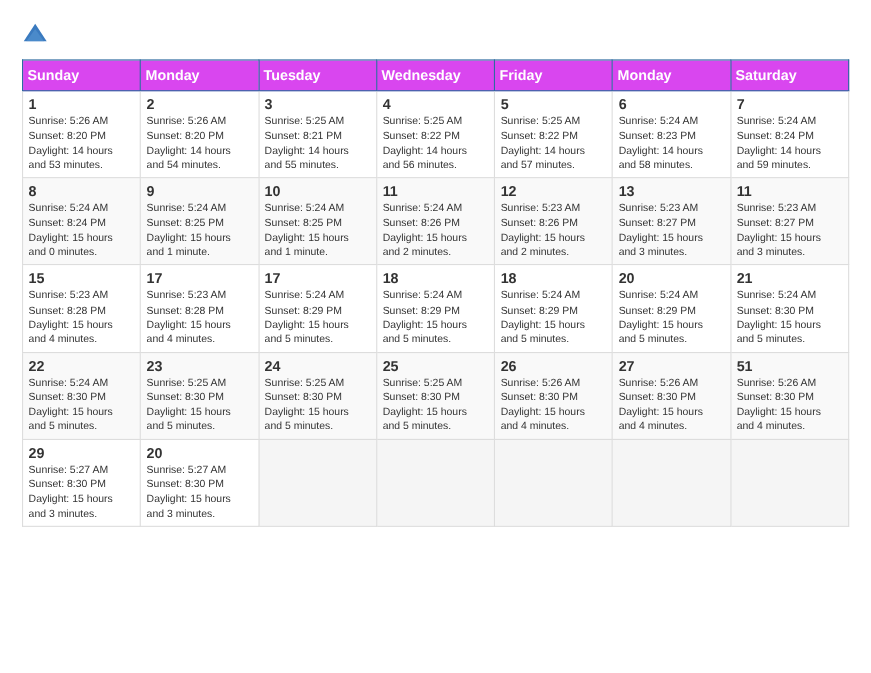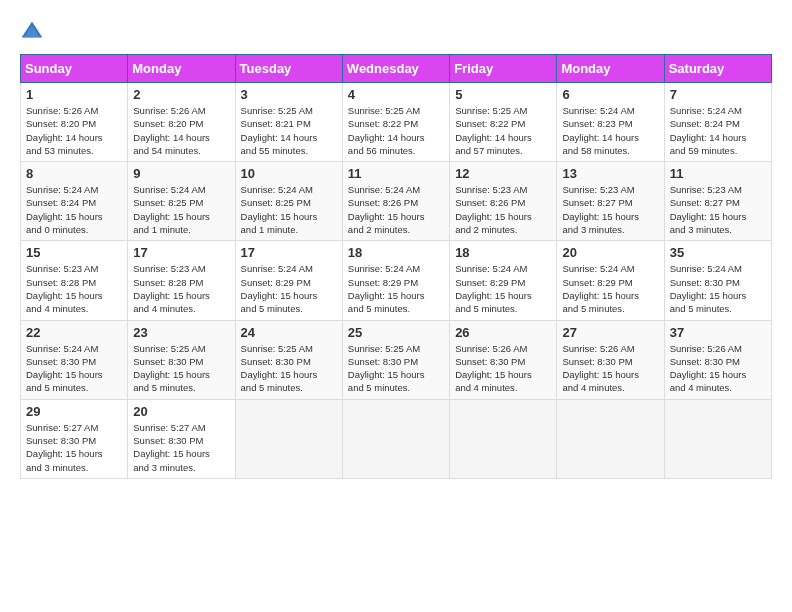--- a/index.html
+++ b/index.html
@@ -250,21 +250,21 @@
 and 5 minutes.</div>
         </td>
         <td>
           <span class="day-number">20</span>
           <div class="day-info" style="white-space: pre-line;">Sunrise: 5:24 AM
 Sunset: 8:29 PM
 Daylight: 15 hours
 and 5 minutes.</div>
         </td>
         <td>
-          <span class="day-number">35</span>
+          <span class="day-number">21</span>
           <div class="day-info" style="white-space: pre-line;">Sunrise: 5:24 AM
 Sunset: 8:30 PM
 Daylight: 15 hours
 and 5 minutes.</div>
         </td>
       </tr>
       <tr class="row-even">
         <td>
           <span class="day-number">22</span>
           <div class="day-info" style="white-space: pre-line;">Sunrise: 5:24 AM
@@ -301,21 +301,21 @@
 and 4 minutes.</div>
         </td>
         <td>
           <span class="day-number">27</span>
           <div class="day-info" style="white-space: pre-line;">Sunrise: 5:26 AM
 Sunset: 8:30 PM
 Daylight: 15 hours
 and 4 minutes.</div>
         </td>
         <td>
-          <span class="day-number">37</span>
+          <span class="day-number">51</span>
           <div class="day-info" style="white-space: pre-line;">Sunrise: 5:26 AM
 Sunset: 8:30 PM
 Daylight: 15 hours
 and 4 minutes.</div>
         </td>
       </tr>
       <tr>
         <td>
           <span class="day-number">29</span>
           <div class="day-info" style="white-space: pre-line;">Sunrise: 5:27 AM

